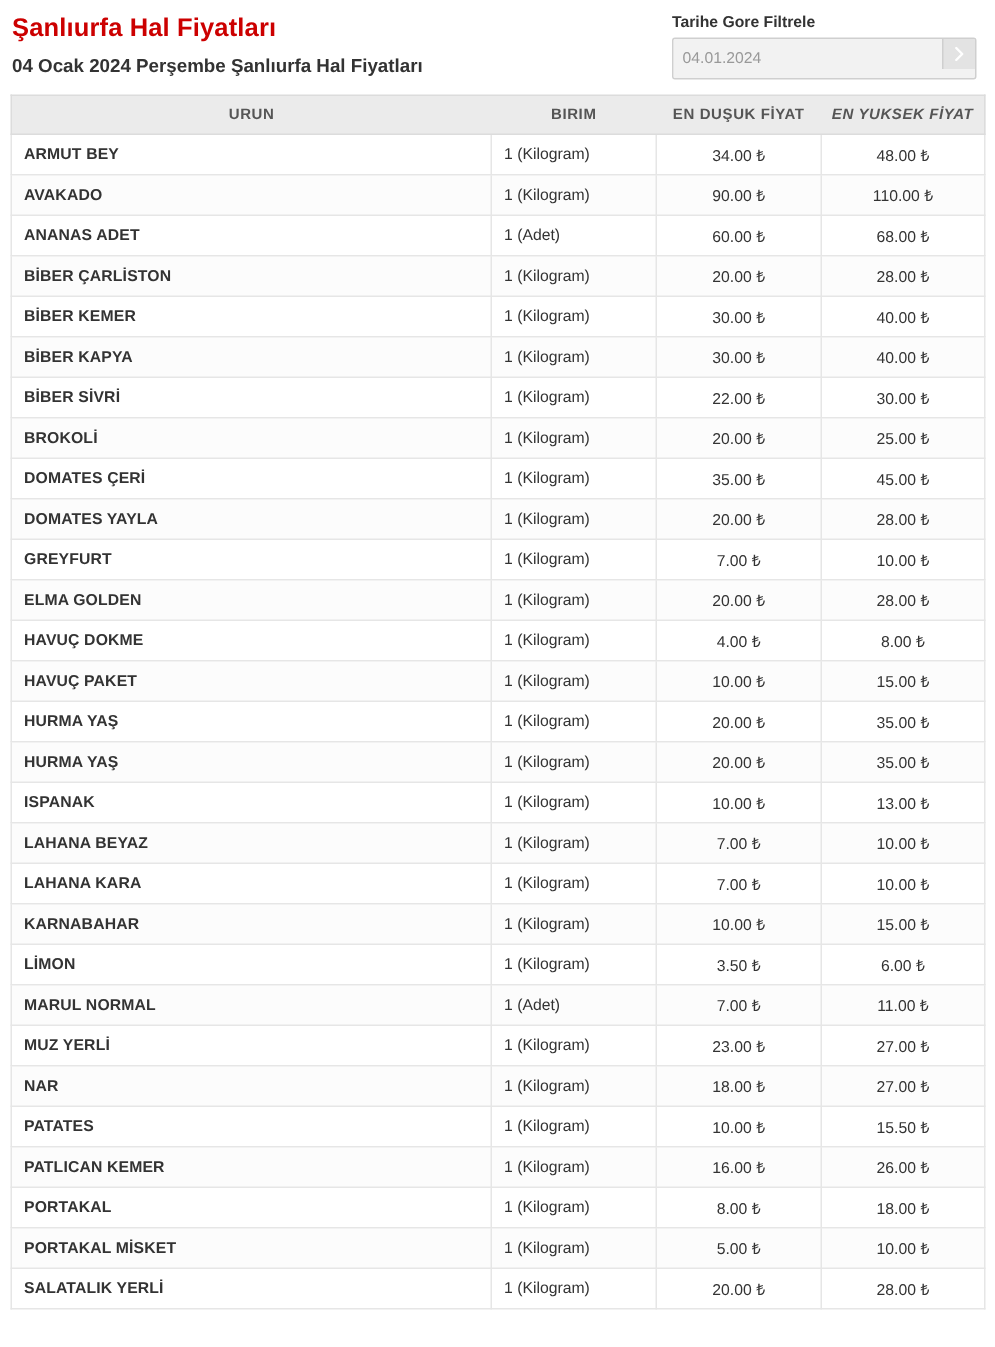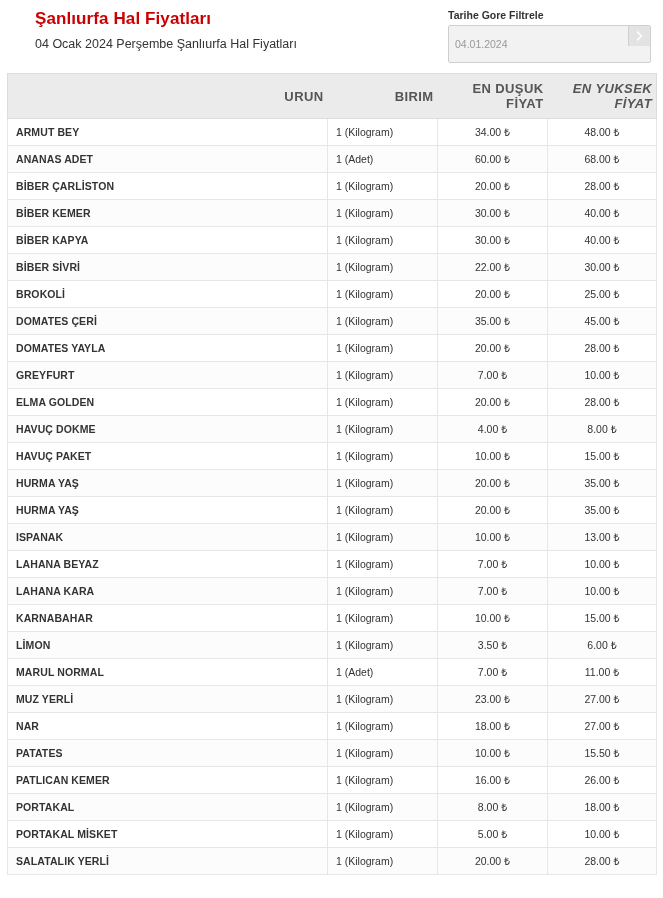--- a/index.html
+++ b/index.html
@@ -16,57 +16,56 @@
     position: relative;
   }
   .page {
     width: 663px;
     position: relative;
   }
   .header-row {
     display: flex;
     align-items: flex-start;
     padding: 8px 12px 0 8px;
-    margin-left: 27px;
   }
   .titles {
     flex: 1 1 auto;
     padding-top: 2px;
   }
   .main-title {
     color: #cc0000;
     font-size: 17px;
     font-weight: bold;
     letter-spacing: 0.1px;
     margin: 0 0 9px 0;
     line-height: 1.1;
   }
   .sub-title {
     color: #333333;
     font-size: 12.5px;
-    font-weight: normal;
+    font-weight: bold;
     margin: 0;
     line-height: 1.1;
   }
   .filter-box {
     flex: 0 0 auto;
     width: 203px;
     padding-top: 1px;
   }
   .filter-label {
     font-size: 10.5px;
     font-weight: bold;
     color: #333333;
     margin-bottom: 4px;
     display: block;
   }
   .filter-input-wrap {
     display: flex;
     width: 100%;
-    height: 38px;
+    height: 28px;
     border: 1px solid #cfcfcf;
     background: #f2f2f2;
     border-radius: 2px;
     overflow: hidden;
   }
   .date-input {
     flex: 1 1 auto;
     border: none;
     background: #f2f2f2;
     font-family: "Liberation Sans", sans-serif;
@@ -93,24 +92,24 @@
 
   table.price-table {
     width: 649px;
     margin: 10px 7px 0 7px;
     border-collapse: collapse;
     table-layout: fixed;
   }
   table.price-table th {
     background: #ebebeb;
     color: #555555;
-    font-size: 13px;
+    font-size: 10px;
     font-weight: bold;
     letter-spacing: 0.4px;
-    text-align: right;
+    text-align: center;
     padding: 7px 4px;
     border: 1px solid #dcdcdc;
     border-left: none;
     border-right: none;
   }
   table.price-table th.col-urun { border-left: 1px solid #dcdcdc; }
   table.price-table th.col-high { border-right: 1px solid #dcdcdc; font-style: italic; }
   table.price-table td {
     font-size: 10.5px;
     color: #333333;
@@ -172,20 +171,26 @@
       </tr>
     </thead>
     <tbody id="table-body">
         <tr>
           <td class="c-urun">ARMUT BEY</td>
           <td class="c-birim">1 (Kilogram)</td>
           <td class="c-low">34.00 ₺</td>
           <td class="c-high">48.00 ₺</td>
         </tr>
         <tr>
+          <td class="c-urun">AVAKADO</td>
+          <td class="c-birim">1 (Kilogram)</td>
+          <td class="c-low">90.00 ₺</td>
+          <td class="c-high">110.00 ₺</td>
+        </tr>
+        <tr>
           <td class="c-urun">ANANAS ADET</td>
           <td class="c-birim">1 (Adet)</td>
           <td class="c-low">60.00 ₺</td>
           <td class="c-high">68.00 ₺</td>
         </tr>
         <tr>
           <td class="c-urun">BİBER ÇARLİSTON</td>
           <td class="c-birim">1 (Kilogram)</td>
           <td class="c-low">20.00 ₺</td>
           <td class="c-high">28.00 ₺</td>

